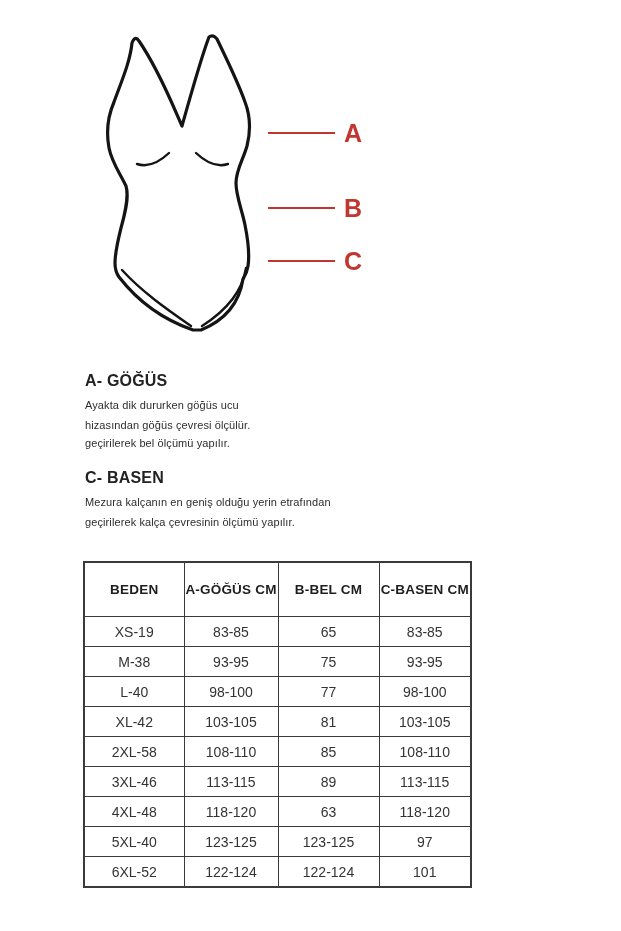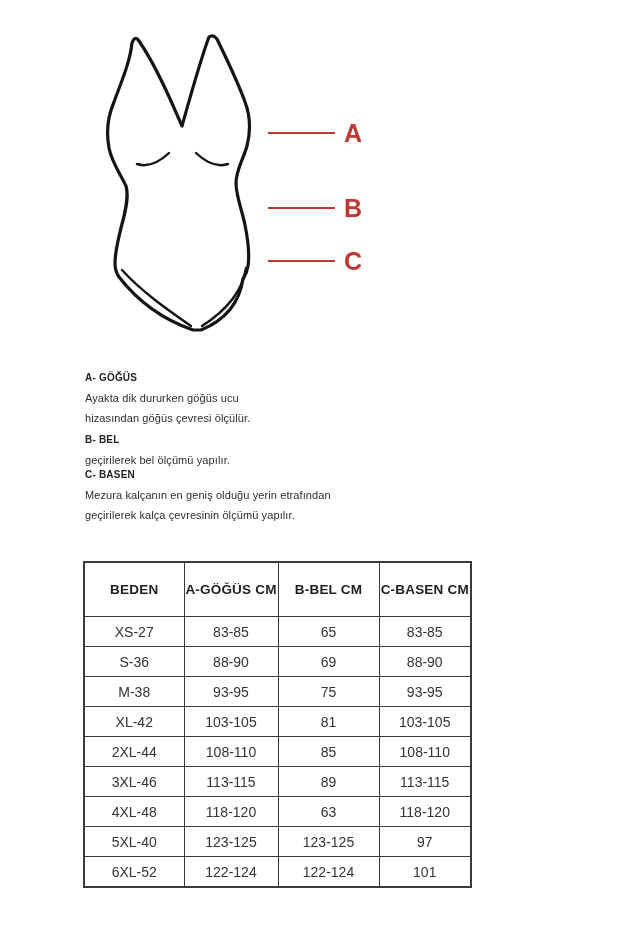--- a/index.html
+++ b/index.html
@@ -14,21 +14,21 @@
   
   .figure-svg{position:absolute;left:95px;top:10px;}
   .mline{position:absolute;left:268px;width:67px;height:2px;background:var(--accent);}
   .mline-a{top:132px}.mline-b{top:207px}.mline-c{top:260px}
   .mletter{position:absolute;left:344px;font-size:25px;font-weight:700;color:var(--accent);line-height:1;}
   .mletter-a{top:121px}.mletter-b{top:196px}.mletter-c{top:249px}
 
   
   .section{position:absolute;left:85px;width:470px;}
   .section-0{top:372px}.section-1{top:434px}.section-2{top:469px}
-  .section h3{font-size:10px;font-weight:700;color:#222;margin:0 0 6px 0;letter-spacing:.2px;}
+  .section h3{font-size:16px;font-weight:700;color:#222;margin:0 0 6px 0;letter-spacing:.2px;}
   .section p{font-size:11px;line-height:19.5px;margin:0;color:#2d2d2d;letter-spacing:.1px;}
 
   
   table.size{
     position:absolute;left:83px;top:561px;width:387px;
     border-collapse:collapse;table-layout:fixed;
     border:2px solid #3a3a3a;
   }
   table.size th, table.size td{
     border:1.5px solid #3a3a3a;text-align:center;vertical-align:middle;
@@ -75,21 +75,20 @@
   <span class="mletter mletter-a">A</span>
   <span class="mletter mletter-b">B</span>
   <span class="mletter mletter-c">C</span>
 
   <div class="section section-0">
     <h3>A- GÖĞÜS</h3>
     <p>Ayakta dik dururken göğüs ucu</p>
     <p>hizasından göğüs çevresi ölçülür.</p>
   </div>
   <div class="section section-1">
-    <h3>B- BEL</h3>
     <p>geçirilerek bel ölçümü yapılır.</p>
   </div>
   <div class="section section-2">
     <h3>C- BASEN</h3>
     <p>Mezura kalçanın en geniş olduğu yerin etrafından</p>
     <p>geçirilerek kalça çevresinin ölçümü yapılır.</p>
   </div>
 
   <table class="size">
     <colgroup>
@@ -101,45 +100,45 @@
     <thead>
       <tr>
         <th>BEDEN</th>
         <th>A-GÖĞÜS CM</th>
         <th>B-BEL CM</th>
         <th>C-BASEN CM</th>
       </tr>
     </thead>
     <tbody>
       <tr>
-        <td>XS-27</td>
+        <td>XS-19</td>
         <td>83-85</td>
         <td>65</td>
         <td>83-85</td>
-      </tr>
-      <tr>
-        <td>S-36</td>
-        <td>88-90</td>
-        <td>69</td>
-        <td>88-90</td>
       </tr>
       <tr>
         <td>M-38</td>
         <td>93-95</td>
         <td>75</td>
         <td>93-95</td>
       </tr>
       <tr>
+        <td>L-40</td>
+        <td>98-100</td>
+        <td>77</td>
+        <td>98-100</td>
+      </tr>
+      <tr>
         <td>XL-42</td>
         <td>103-105</td>
         <td>81</td>
         <td>103-105</td>
       </tr>
       <tr>
-        <td>2XL-44</td>
+        <td>2XL-58</td>
         <td>108-110</td>
         <td>85</td>
         <td>108-110</td>
       </tr>
       <tr>
         <td>3XL-46</td>
         <td>113-115</td>
         <td>89</td>
         <td>113-115</td>
       </tr>

